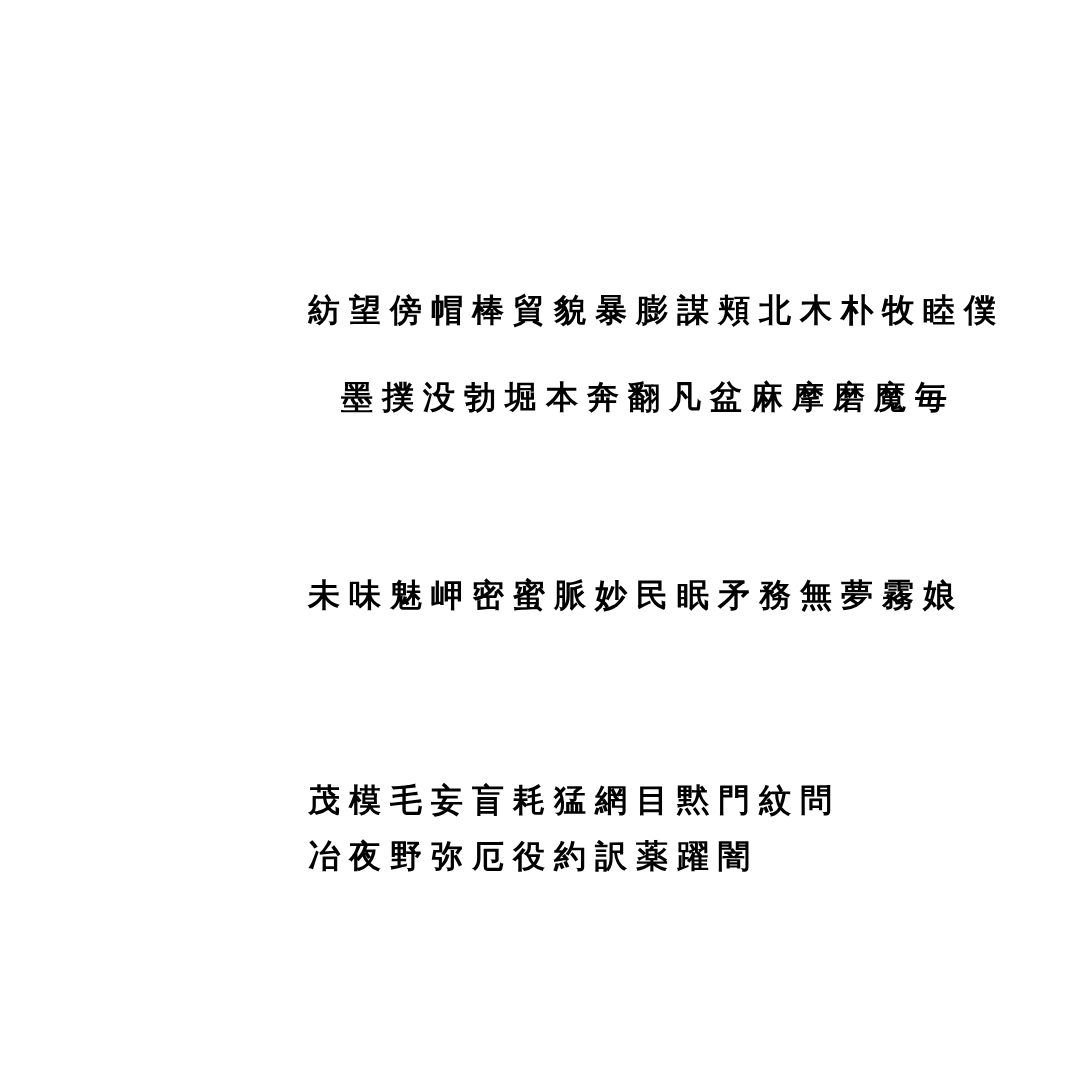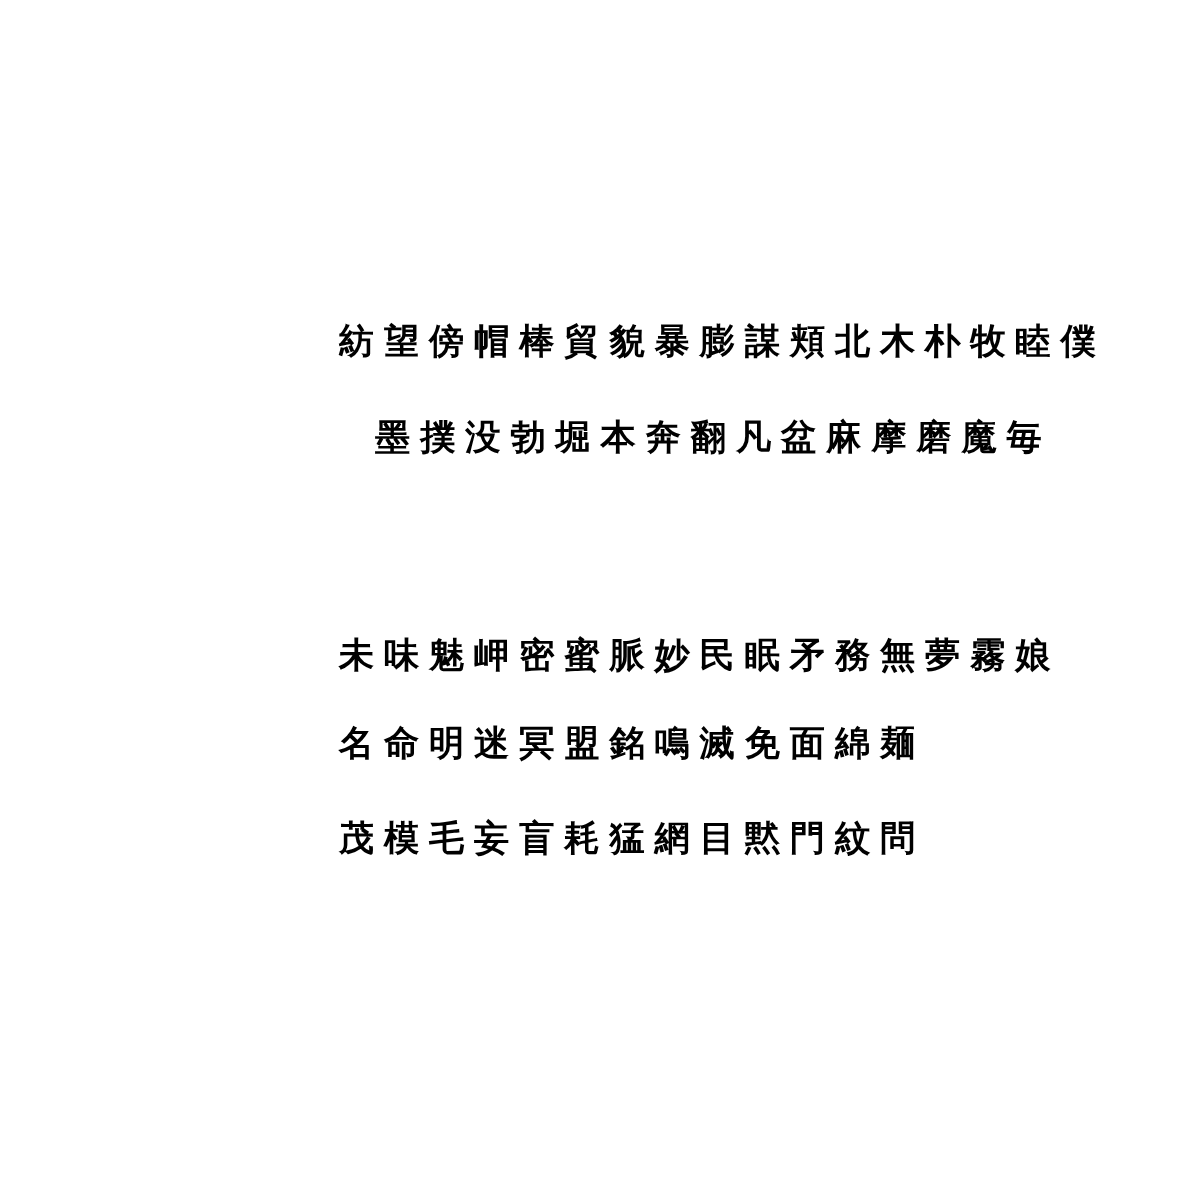--- a/index.html
+++ b/index.html
@@ -27,25 +27,25 @@
     line-height: 32px;
     letter-spacing: 9px;
     color: #000000;
     white-space: nowrap;
   }
   .r1 { top: 294px; }
   .r2 { top: 381px; margin-left: 33px; }
   .r3 { top: 474px; }
   .r4 { top: 567px; margin-top: 12px; }
   .r5 { top: 659px; }
-  .r6 { top: 746px; }
+  .r6 { top: 784px; }
   .r7 { top: 840px; }
 </style>
 </head>
 <body>
 
 <div class="kanji-page">
   <div class="kanji-row r1">紡望傍帽棒貿貌暴膨謀頬北木朴牧睦僕</div>
   <div class="kanji-row r2">墨撲没勃堀本奔翻凡盆麻摩磨魔毎</div>
   <div class="kanji-row r4">未味魅岬密蜜脈妙民眠矛務無夢霧娘</div>
-  <div class="kanji-row r5">名命明迷冥盟銘鳴滅免面綿麺</div>
   <div class="kanji-row r6">茂模毛妄盲耗猛網目黙門紋問</div>
+  <div class="kanji-row r7">冶夜野弥厄役約訳薬躍闇</div>
 </div>
 
 </body></html>

